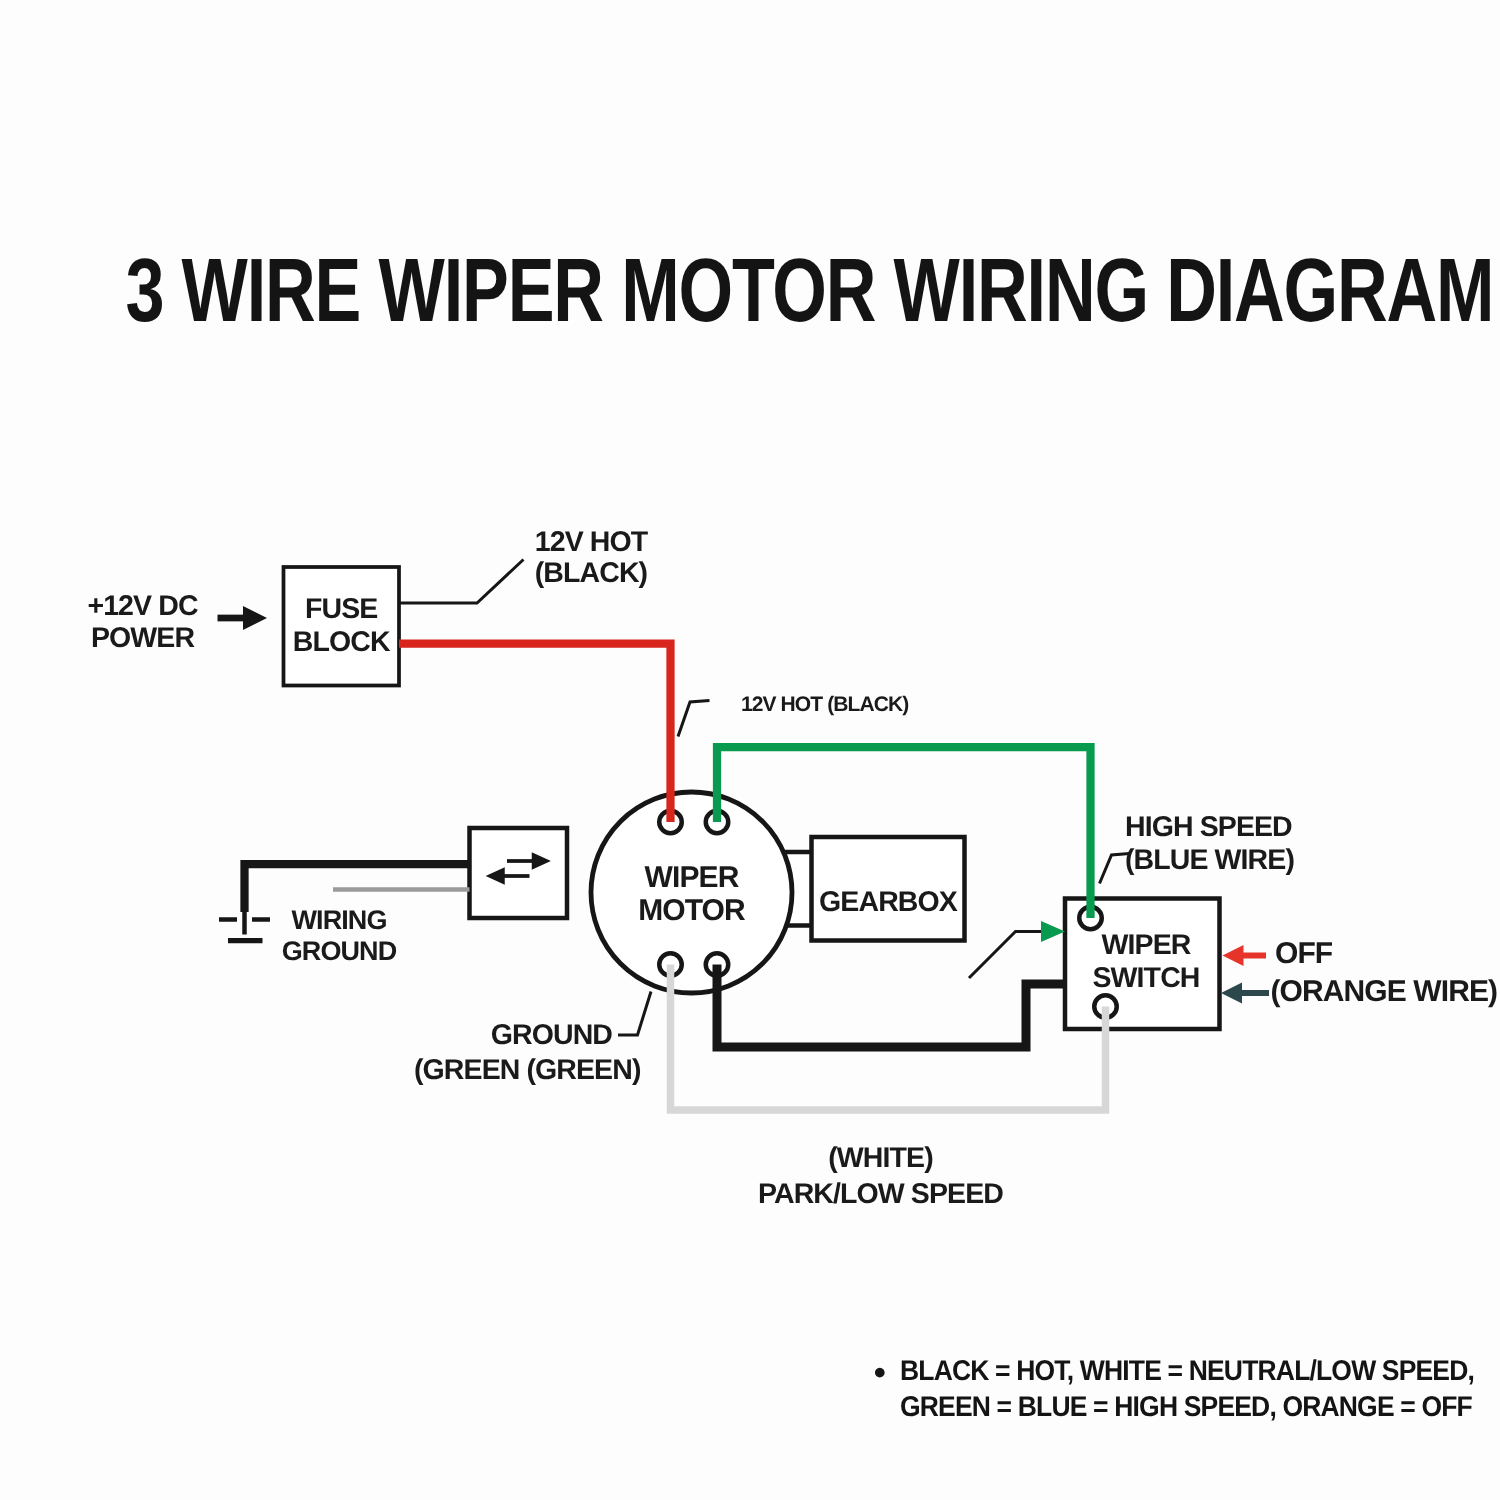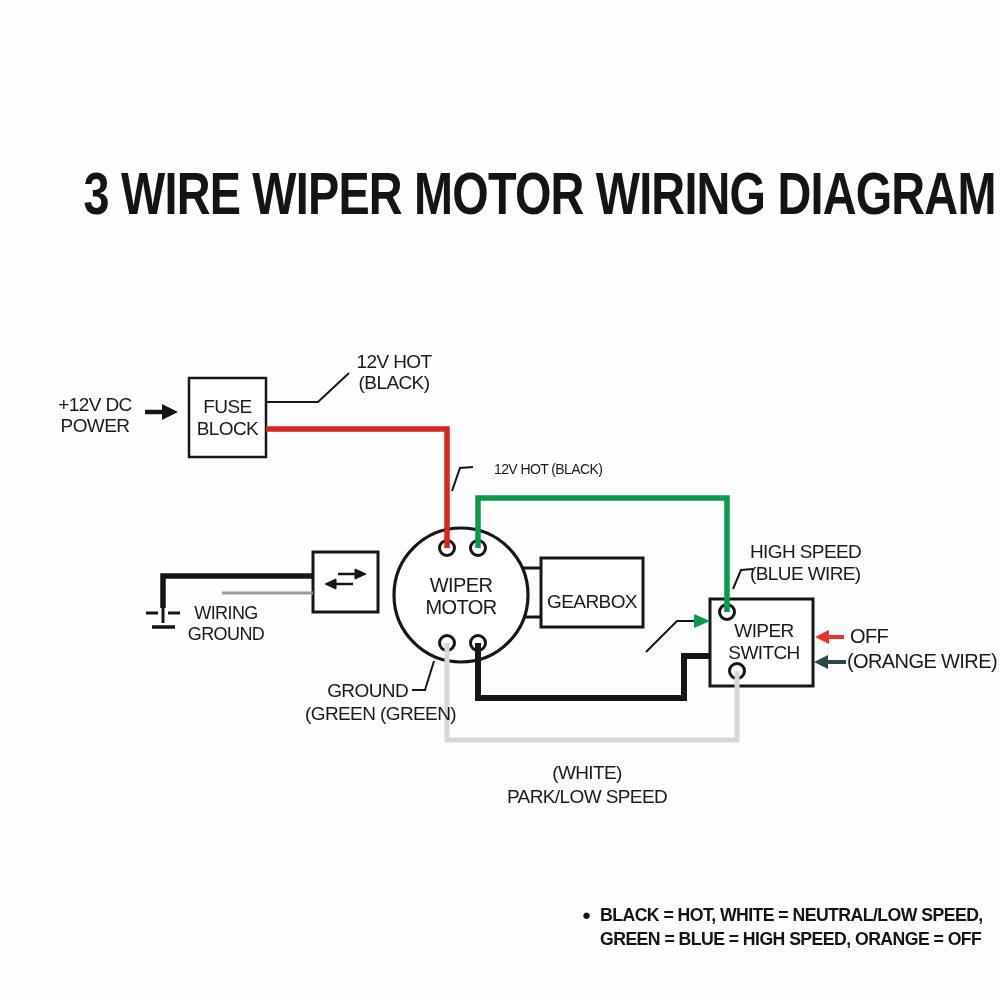--- a/index.html
+++ b/index.html
@@ -29,21 +29,21 @@
   .title-text{
     font-size:60px;font-weight:800;color:#141414;letter-spacing:-1px;
     white-space:nowrap;transform:scaleX(.78);transform-origin:center;
   }
 
   
   .diagram{position:absolute;left:0;top:0;width:1000px;height:1000px;}
   svg.wires{position:absolute;left:0;top:0;}
 
   .lbl{
-    position:absolute;color:#1a1a1a;font-weight:400;
+    position:absolute;color:#1a1a1a;font-weight:700;
     font-size:19px;line-height:21px;letter-spacing:-.6px;white-space:nowrap;
   }
   .center{text-align:center;}
   .right{text-align:right;}
   .boxed{display:flex;flex-direction:column;align-items:center;justify-content:center;}
 
   .legend{
     position:absolute;left:582px;top:903px;display:flex;align-items:flex-start;gap:9px;
   }
   .legend .dot{font-size:15px;line-height:24px;color:#141414;}
@@ -174,21 +174,21 @@
       <div>WIPER</div>
       <div>SWITCH</div>
     </div>
 
     <div class="lbl" style="left:850px;top:626px;font-size:20px;">OFF</div>
 
     <div class="lbl" style="left:847px;top:651px;font-size:20px;">(ORANGE WIRE)</div>
 
     <div class="lbl right" style="left:276px;top:679px;width:132px;line-height:23px;">
       <div>GROUND</div>
-      <div style="margin-right:-14px;margin-left:29px;">(GREEN (GREEN)</div>
+      <div style="margin-right:-14px;">(GREEN (GREEN)</div>
     </div>
 
     <div class="lbl center" style="left:494px;top:761px;width:186px;line-height:24px;">
       <div>(WHITE)</div>
       <div>PARK/LOW SPEED</div>
     </div>
 
     <div class="legend">
       <span class="dot">●</span>
       <div class="lines">

